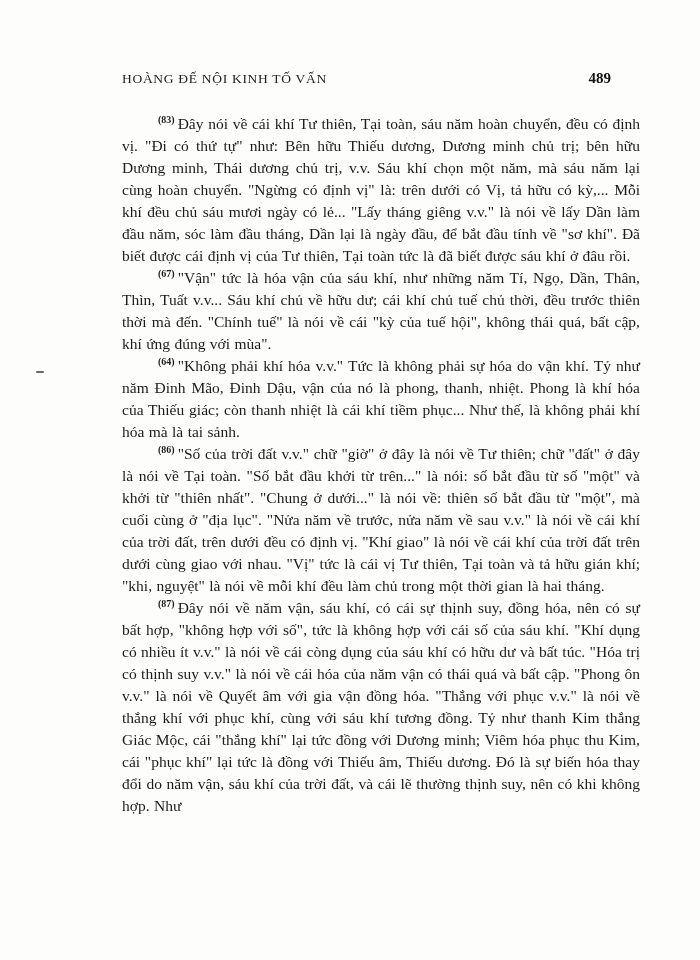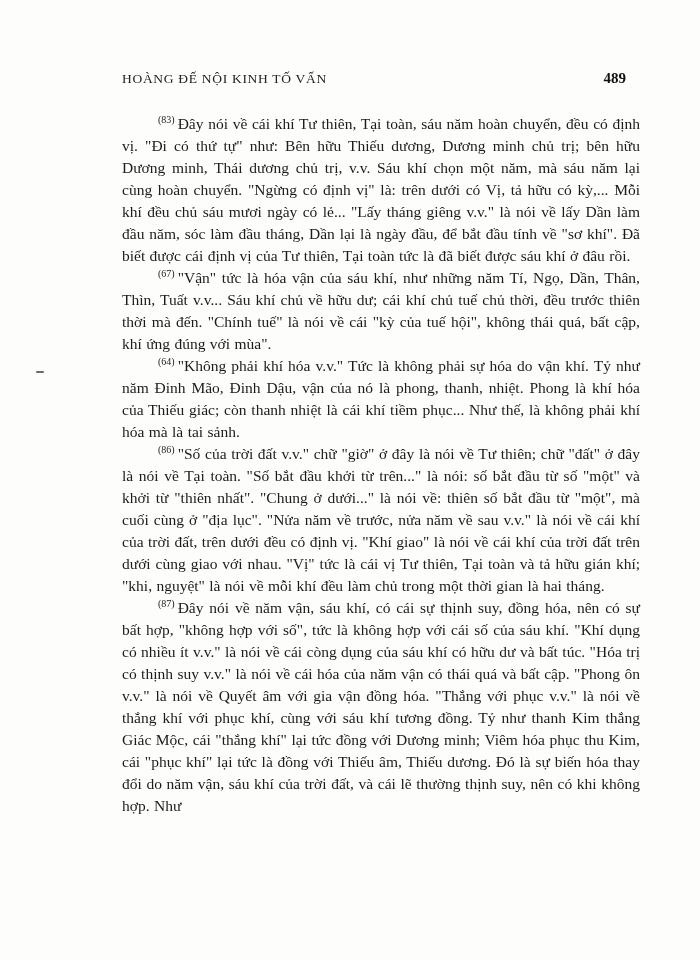--- a/index.html
+++ b/index.html
@@ -30,36 +30,37 @@
   .page-header .title {
     font-size: 13.5px;
     letter-spacing: 0.7px;
     color: #222;
     white-space: nowrap;
   }
   .page-header .pagenum {
     font-weight: bold;
     font-size: 15px;
     color: #111;
-    margin-right: 14px;
+    margin-right: 29px;
   }
   .content p {
     margin: 0;
     font-size: 15.5px;
     line-height: 22px;
     text-align: justify;
     text-indent: 36px;
     word-spacing: 0.5px;
   }
   .content p sup {
     font-size: 10px;
     line-height: 0;
     vertical-align: super;
     letter-spacing: 0;
     margin-right: 3px;
+    font-weight: bold;
   }
   .scan-mark {
     position: absolute;
     left: 36px;
     top: 371px;
     width: 8px;
     height: 2px;
     background: #6b6b6b;
     border-radius: 1px;
   }

